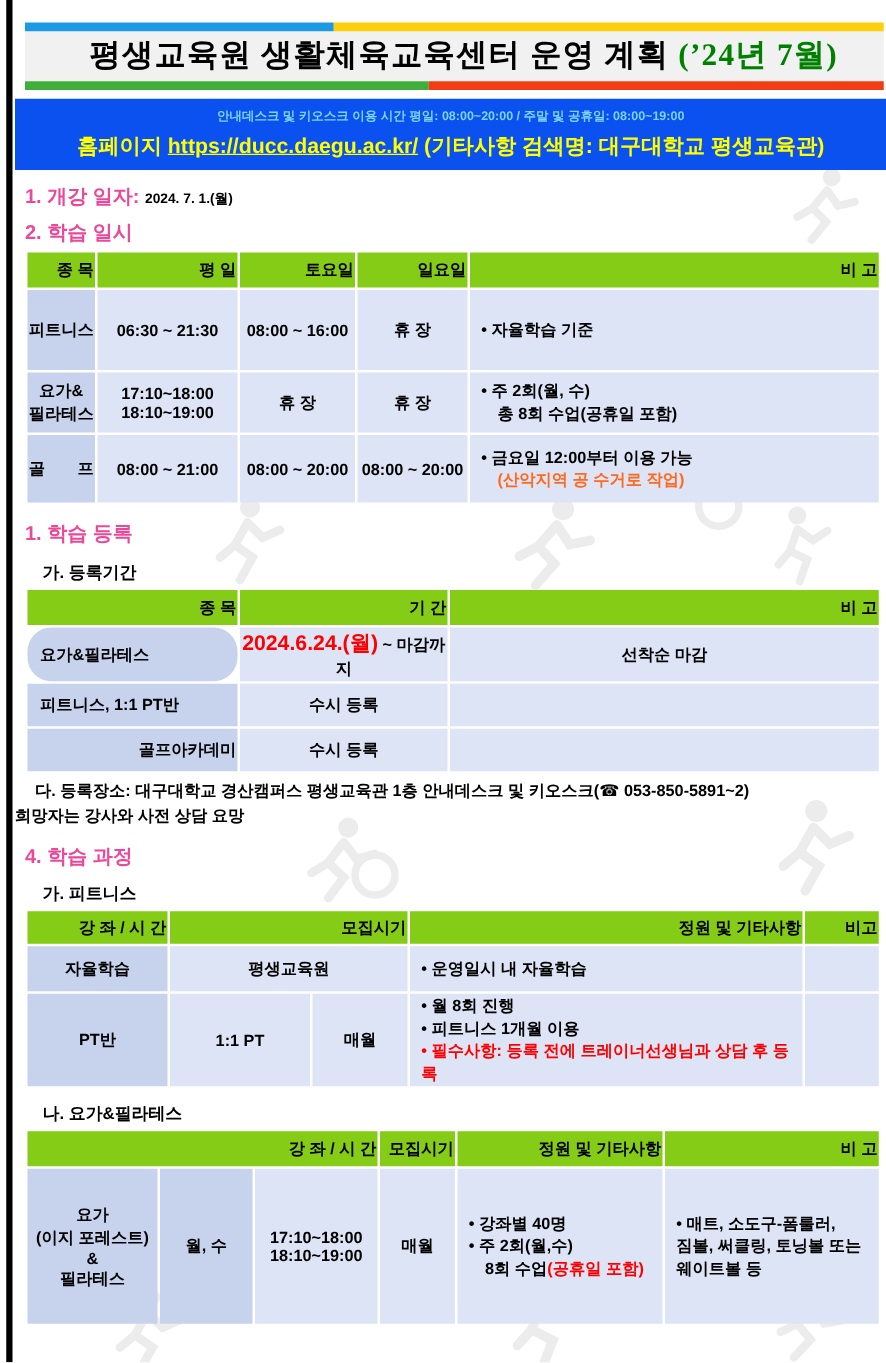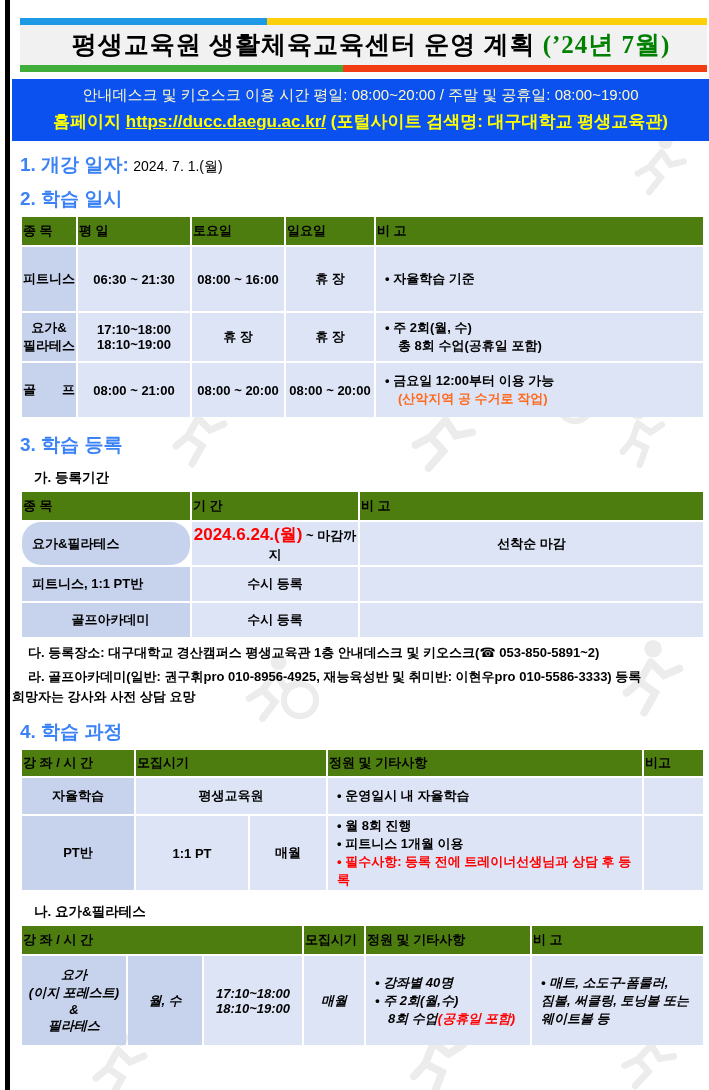--- a/index.html
+++ b/index.html
@@ -16,35 +16,35 @@
   .st-blue{background:#1e9ae4;width:36%;}
   .st-yellow{background:#ffcf0a;width:64%;}
   .st-green{background:#3fae3b;width:47%;}
   .st-red{background:#f23c13;width:53%;}
   .title-row{background:#f1f1f1;height:40px;line-height:40px;text-align:center;
      font-family:"Liberation Serif","DejaVu Serif",serif;font-weight:bold;font-size:25px;color:#000;letter-spacing:1px;padding-left:15px;}
   .title-period{color:#008000;}
 
   
   .banner{margin-left:-8px;width:697px;background:#0b51f0;text-align:center;padding:7px 0 8px 0;margin-top:7px;}
-  .banner-l1{color:#fef9c3;font-weight:normal;font-size:15px;}
+  .banner-l1{color:#7dd3fc;font-weight:bold;font-size:10px;}
   .banner-l2{color:#ffff00;font-weight:bold;font-size:17px;margin-top:5px;}
   .link{text-decoration:underline;cursor:pointer;}
 
-  .sec-title{color:#3b82f6;font-weight:bold;font-size:19px;}
+  .sec-title{color:#ec4899;font-weight:bold;font-size:16px;}
   .sub-label{color:#000;font-weight:bold;font-size:13.5px;margin-left:14px;}
   .body-line{color:#000;font-weight:bold;font-size:13px;margin-left:8px;line-height:20px;}
   .body-line.noindent{margin-left:-8px;}
   .red{color:#ff0000;}
   .orange{color:#ff6a1e;}
   .inline{display:inline;}
 
   table.tbl{border-collapse:separate;border-spacing:2px;table-layout:fixed;}
   .tbl td,.tbl th{overflow:hidden;vertical-align:middle;}
-  .th{background:#4d7c0f;text-align:left;font-weight:bold;font-size:13px;color:#000;}
+  .th{background:#84cc16;text-align:right;font-weight:bold;font-size:13px;color:#000;}
   .lbl{background:#c7d2ec;text-align:center;font-weight:bold;font-size:13px;color:#000;}
   .cl{background:#dde4f5;text-align:center;font-weight:bold;font-size:13px;color:#000;}
   .cll{background:#dde4f5;text-align:left;font-weight:bold;font-size:13px;color:#000;padding-left:9px;}
   .pre{white-space:pre-line;}
   .indent{display:block;padding-left:13px;}
   .blk{display:block;}
   .big-red{color:#ff0000;font-size:17px;font-weight:bold;}
 </style>
 </head>
 <body>
@@ -89,27 +89,27 @@
         <div class="st-green"></div>
         <div class="st-red"></div>
       </div>
     </div>
 
     <div class="banner">
       <div class="banner-l1">안내데스크 및 키오스크 이용 시간  평일: 08:00~20:00  / 주말 및 공휴일: 08:00~19:00</div>
       <div class="banner-l2">
         <span class="inline">홈페이지</span>
         <span class="inline link">https://ducc.daegu.ac.kr/</span>
-        <span class="inline">(포털사이트 검색명: 대구대학교 평생교육관)</span>
+        <span class="inline">(기타사항 검색명: 대구대학교 평생교육관)</span>
       </div>
     </div>
 
     <div style="margin-top:11px;">
       <span class="sec-title inline">1. 개강 일자:</span>
-      <span class="inline" style="font-weight:normal;font-size:14px;">2024. 7. 1.(월)</span>
+      <span class="inline" style="font-weight:bold;font-size:11px;">2024. 7. 1.(월)</span>
     </div>
 
     <div class="sec-title" style="margin-top:8px;">2. 학습 일시</div>
 
     <table class="tbl" style="width:685px;margin-top:3px;">
       <colgroup>
           <col style="width:54px">
           <col style="width:112px">
           <col style="width:92px">
           <col style="width:88px">
@@ -150,21 +150,21 @@
         <td class="cl">08:00 ~ 20:00</td>
         <td class="cl">08:00 ~ 20:00</td>
         <td class="cll">
           <span class="blk">• 금요일 12:00부터 이용 가능</span>
           <span class="blk orange" style="padding-left:13px;">(산악지역 공 수거로 작업)</span>
         </td>
       </tr>
     </tbody>
       </table>
 
-    <div class="sec-title" style="margin-top:13px;">3. 학습 등록</div>
+    <div class="sec-title" style="margin-top:13px;">1. 학습 등록</div>
     <div class="sub-label" style="margin-top:11px;">가. 등록기간</div>
 
     <table class="tbl" style="width:685px;margin-top:3px;">
       <colgroup>
           <col style="width:168px">
           <col style="width:166px">
           <col>
         </colgroup>
       <tbody>
           <tr style="height:28px;">
@@ -179,32 +179,32 @@
           <span class="inline"> ~ 마감까지</span>
         </td>
         <td class="cl">선착순 마감</td>
       </tr>
       <tr style="height:34px;">
         <td class="lbl" style="text-align:left;padding-left:10px;">피트니스, 1:1 PT반</td>
         <td class="cl">수시 등록</td>
         <td class="cl"></td>
       </tr>
       <tr style="height:34px;">
-        <td class="lbl" style="text-align:center;padding-left:10px;">골프아카데미</td>
+        <td class="lbl" style="text-align:right;padding-left:10px;">골프아카데미</td>
         <td class="cl">수시 등록</td>
         <td class="cl"></td>
       </tr>
     </tbody>
       </table>
 
     <div class="body-line" style="margin-top:4px;">다. 등록장소: 대구대학교 경산캠퍼스 평생교육관 1층 안내데스크 및 키오스크(☎ 053-850-5891~2)</div>
-    <div class="body-line" style="margin-top:4px;">라. 골프아카데미(일반: 권구휘pro 010-8956-4925,  재능육성반 및 취미반: 이현우pro 010-5586-3333) 등록</div>
     <div class="body-line noindent">희망자는 강사와 사전 상담 요망</div>
 
     <div class="sec-title" style="margin-top:12px;">4. 학습 과정</div>
+    <div class="sub-label" style="margin-top:10px;">가. 피트니스</div>
 
     <table class="tbl" style="width:685px;margin-top:3px;">
       <colgroup>
           <col style="width:112px">
           <col style="width:112px">
           <col style="width:76px">
           <col style="width:314px">
           <col>
         </colgroup>
       <tbody>
@@ -245,21 +245,21 @@
           <col style="width:164px">
           <col>
         </colgroup>
       <tbody>
           <tr style="height:28px;">
         <th class="th" colspan="3">강 좌 / 시 간</th>
         <th class="th">모집시기</th>
         <th class="th">정원 및 기타사항</th>
         <th class="th">비 고</th>
       </tr>
-      <tr style="height:89px;font-style:italic;">
+      <tr style="height:124px;">
         <td class="lbl pre">요가
 (이지 포레스트)
 &amp;
 필라테스</td>
         <td class="lbl">월, 수</td>
         <td class="cl pre">17:10~18:00
 18:10~19:00</td>
         <td class="cl">매월</td>
         <td class="cll">
           <span class="blk">• 강좌별 40명</span>

